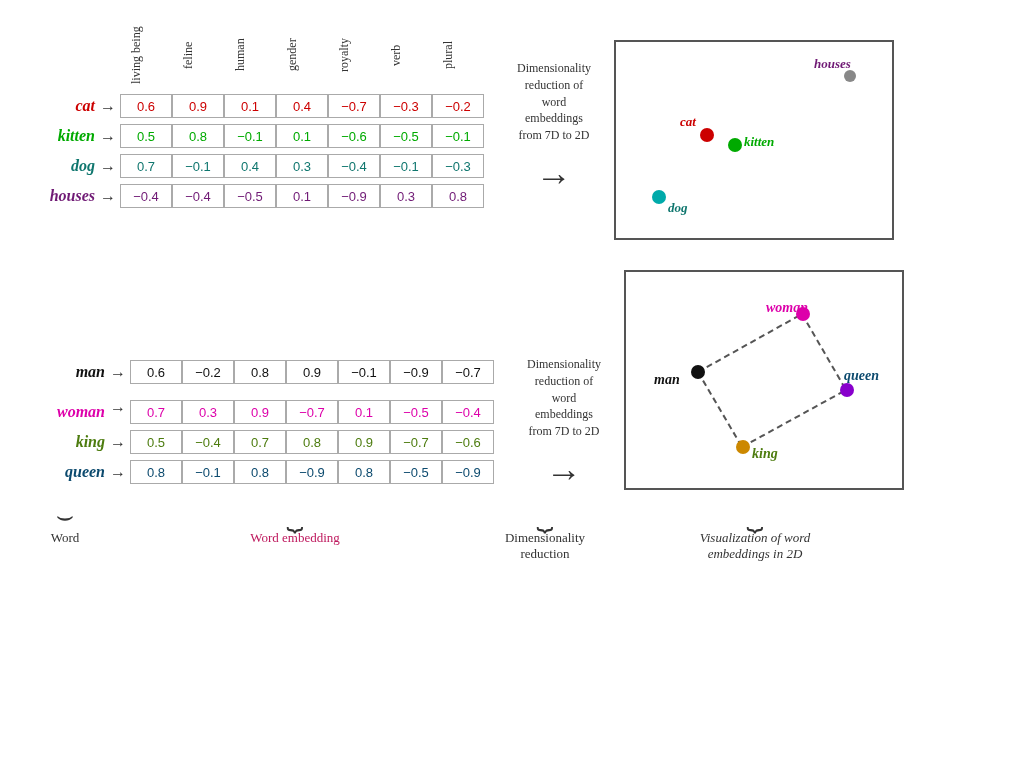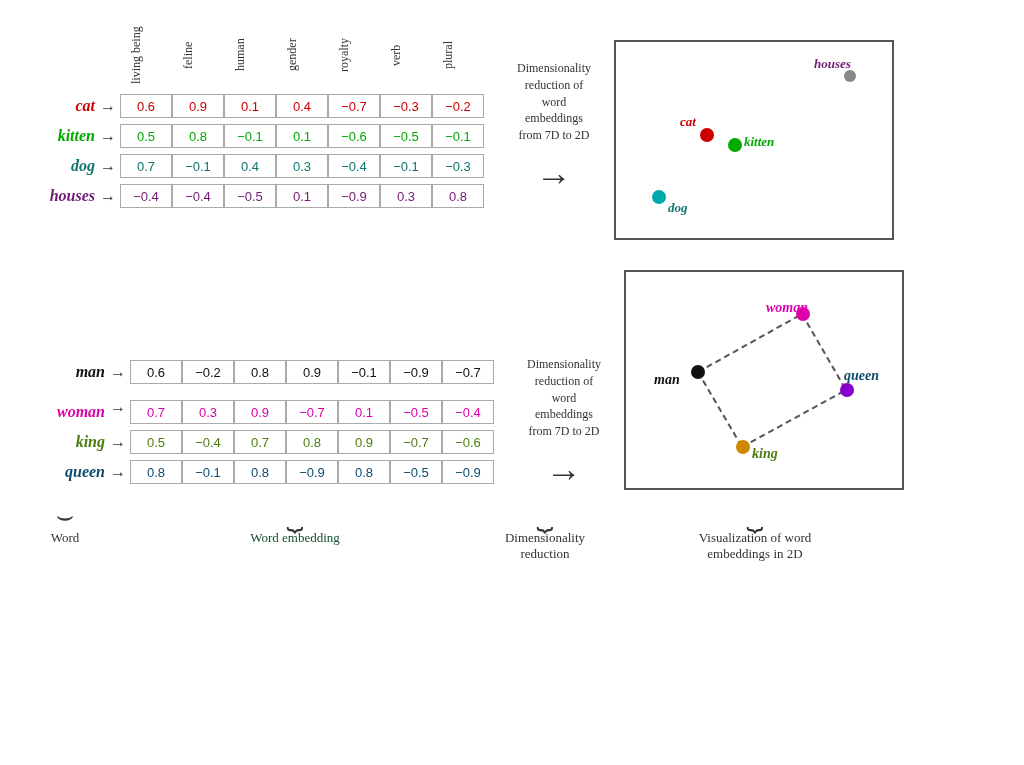--- a/index.html
+++ b/index.html
@@ -362,27 +362,27 @@
 
   <div class="bottom-labels" style="margin-top:12px;margin-left:10px;align-items:flex-start;">
 
     <div class="brace-section" style="width:90px;">
       <div class="brace">⌣</div>
       <div style="font-size:13px;color:#333;">Word</div>
     </div>
 
     <div class="brace-section" style="width:370px;">
       <div class="brace">⏟</div>
-      <div style="font-size:13px;color:#14532d;">Word embedding</div>
+      <div style="font-size:13px;color:#be185d;">Word embedding</div>
     </div>
 
     <div class="brace-section" style="width:130px;">
       <div class="brace">⏟</div>
       <div style="font-size:13px;color:#333;text-align:center;">Dimensionality<br>reduction</div>
     </div>
 
     <div class="brace-section" style="width:290px;">
       <div class="brace">⏟</div>
-      <div style="font-size:13px;color:#333;">Visualization of word<br>embeddings  in 2D</div>
+      <div style="font-size:13px;color:#333;font-style:italic;">Visualization of word<br>embeddings  in 2D</div>
     </div>
   </div>
 
 </div>
 
 </body></html>

